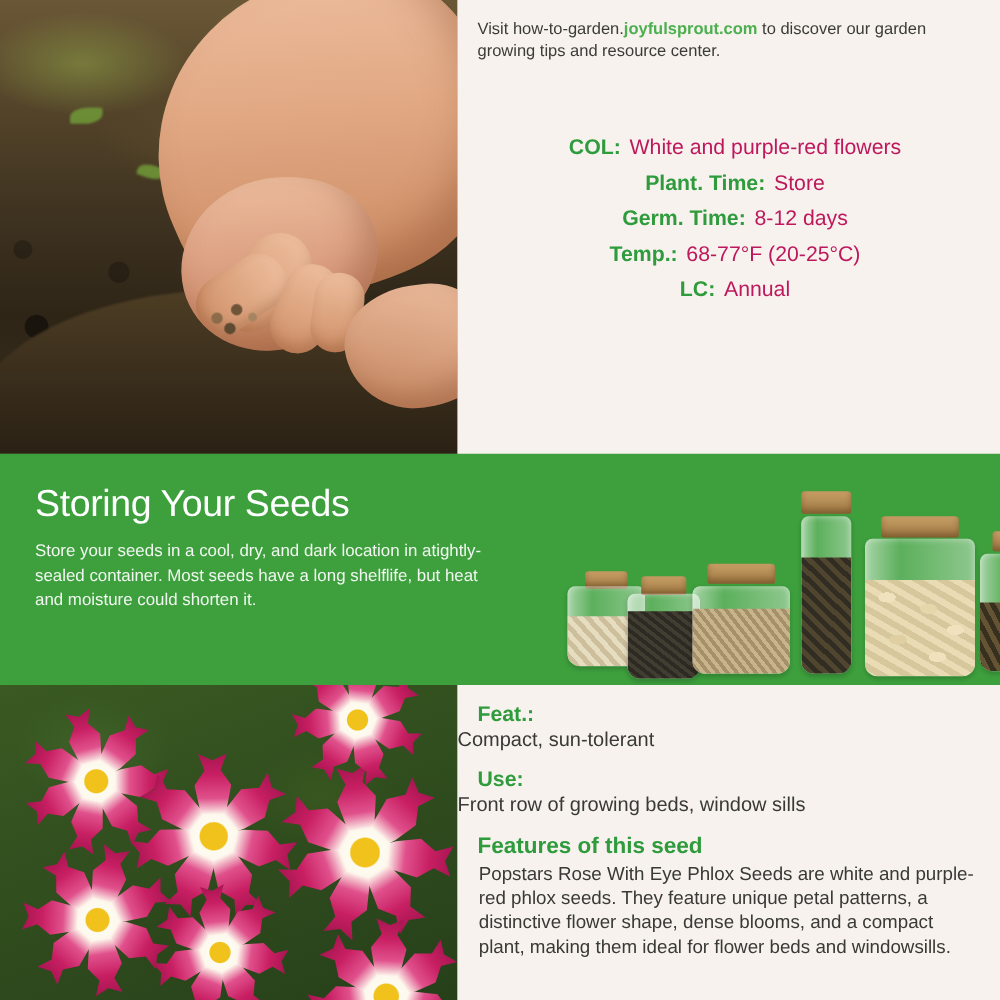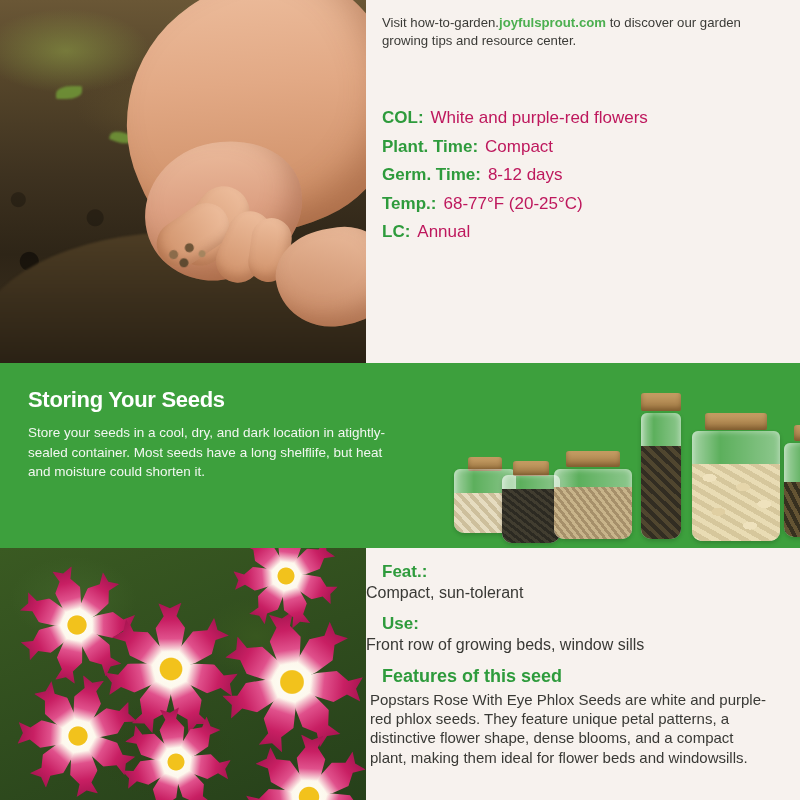--- a/index.html
+++ b/index.html
@@ -84,21 +84,21 @@
       radial-gradient(circle at 75% 55%, #a5855f 0 3px, transparent 4px),
       radial-gradient(circle at 40% 70%, #5e4a31 0 4px, transparent 5px);
     transform:rotate(-12deg);filter:blur(.3px);}
 
   
   #storage-band{
     position:absolute;left:0;top:363px;width:800px;height:185px;
     background:#3da03d;
   }
   #storage-band .txt{position:absolute;left:28px;top:26px;width:360px;color:#fff;}
-  #storage-title{font-size:22px;font-weight:bold;letter-spacing:-.3px;margin:0 0 12px 0;line-height:1;}
+  #storage-title{font-size:30px;font-weight:normal;letter-spacing:-.3px;margin:0 0 12px 0;line-height:1;}
   #storage-body{font-size:13.5px;line-height:1.45;margin:0;color:#f2f7f1;}
 
   
   .jars{position:absolute;left:452px;top:8px;width:340px;height:172px;}
   .jar{position:absolute;bottom:10px;}
   .cork{position:absolute;left:50%;transform:translateX(-50%);
         background:linear-gradient(180deg,#c8a066,#9d7642);border-radius:3px 3px 2px 2px;
         box-shadow:inset 0 -3px 5px rgba(90,60,25,.45);}
   .glass{position:absolute;bottom:0;left:50%;transform:translateX(-50%);
         background:linear-gradient(90deg,rgba(255,255,255,.55),rgba(255,255,255,.16) 32%,rgba(255,255,255,.42));
@@ -127,34 +127,34 @@
   .eye{position:absolute;left:50%;top:50%;transform:translate(-50%,-50%);
        border-radius:50%;background:radial-gradient(circle,#f2c21c 0 38%,#fdfbf0 42%,rgba(253,251,240,0) 72%);}
 
   
   #spec-panel{position:absolute;left:366px;top:0;width:444px;height:363px;background:#f7f2ee;}
   #intro{position:absolute;left:16px;top:14px;width:400px;
          font-size:13.2px;line-height:1.36;color:#3b3b37;}
   #intro .dom{color:#4caf50;font-weight:600;}
   #plant-name{position:absolute;left:16px;top:70px;font-size:25px;font-weight:bold;color:#2a8030;letter-spacing:-.2px;}
   .spec-list{position:absolute;left:16px;top:108px;width:412px;margin:0;padding:0;list-style:none;}
-  .spec-row{display:flex;align-items:baseline;gap:7px;margin-bottom:8.5px;}
+  .spec-row{display:flex;align-items:baseline;gap:7px;margin-bottom:8.5px;justify-content:center;}
   .spec-key{color:#2e9b3c;font-weight:bold;font-size:17px;white-space:nowrap;}
   .spec-val{color:#be185d;font-size:17px;}
 
   
   #detail-panel{position:absolute;left:366px;top:548px;width:434px;height:252px;background:#f7f2ee;}
   .d-label{position:absolute;left:16px;color:#2e9b3c;font-weight:bold;font-size:17px;}
   .d-value{position:absolute;left:0;color:#393935;font-size:16px;}
   #feat-label{top:14px;}
   #feat-value{top:36px;}
   #use-label{top:66px;}
   #use-value{top:88px;}
   #features-heading{position:absolute;left:16px;top:118px;color:#2e9b3c;font-weight:bold;font-size:18px;}
-  #features-body{position:absolute;left:4px;top:142px;width:404px;color:#393935;font-size:15px;line-height:1.28;}
+  #features-body{position:absolute;left:17px;top:142px;width:404px;color:#393935;font-size:15px;line-height:1.28;}
 </style>
 </head>
 <body>
 
 <div class="packet">
 
   <div class="photo" id="soil-photo">
     <div class="soil-bg"></div>
     <div class="soil-tex"></div>
     <div class="sprout" style="left:56px;top:86px;width:26px;height:13px;"></div>
@@ -177,21 +177,21 @@
     <div id="intro"><span>Visit how-to-garden.</span><span class="dom">joyfulsprout.com</span><span> to discover our garden growing tips and resource center.</span></div>
 
 
     <ul class="spec-list">
       <li class="spec-row">
         <span class="spec-key">COL:</span>
         <span class="spec-val">White and purple-red flowers</span>
       </li>
       <li class="spec-row">
         <span class="spec-key">Plant. Time:</span>
-        <span class="spec-val">Compact</span>
+        <span class="spec-val">Store</span>
       </li>
       <li class="spec-row">
         <span class="spec-key">Germ. Time:</span>
         <span class="spec-val">8-12 days</span>
       </li>
       <li class="spec-row">
         <span class="spec-key">Temp.:</span>
         <span class="spec-val">68-77°F (20-25°C)</span>
       </li>
       <li class="spec-row">

